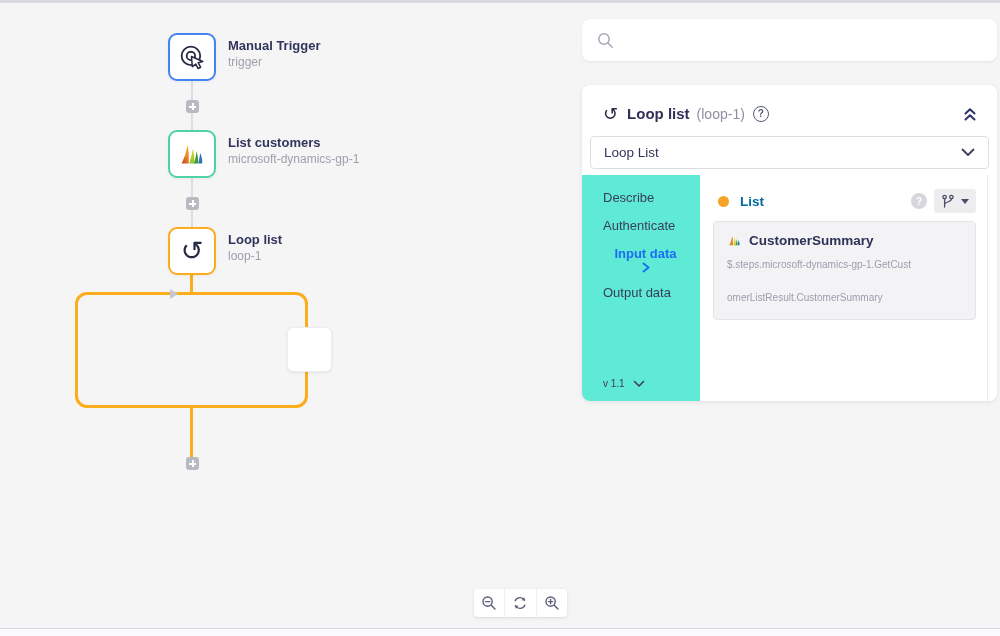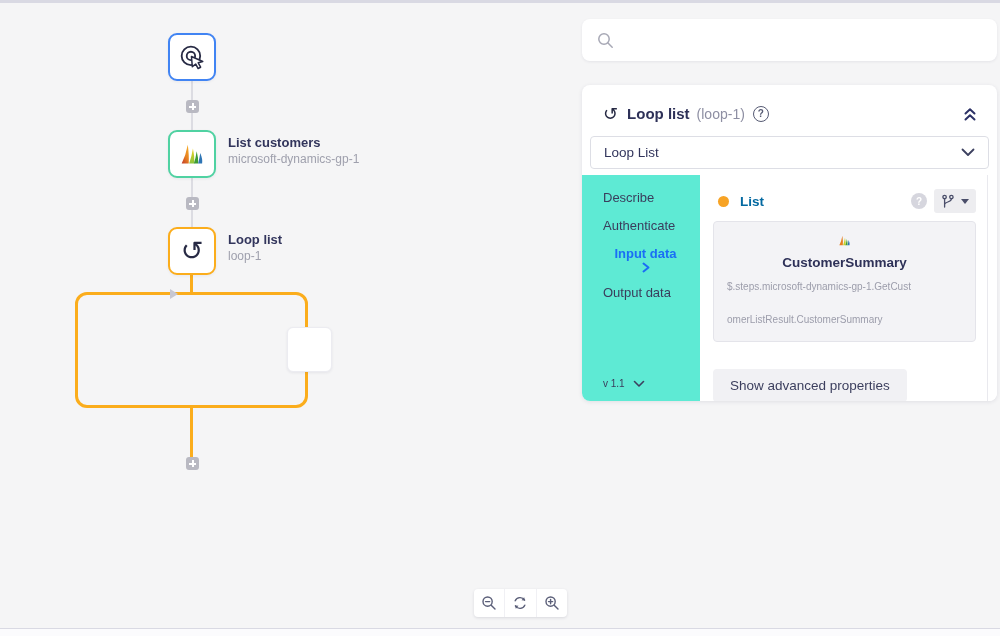--- a/index.html
+++ b/index.html
@@ -133,21 +133,21 @@
   .branch-btn {
     margin-left: 7px; height: 24px; padding: 0 7px; background: #ededf0; border-radius: 3px;
     border: none; display: inline-flex; align-items: center; gap: 6px; cursor: pointer;
   }
   .caret-down { width: 0; height: 0; border-left: 4px solid transparent; border-right: 4px solid transparent; border-top: 5px solid #4a4e6a; }
 
   .json-chip {
     margin-top: 8px; background: #f3f3f6; border: 1px solid #e4e4ea; border-radius: 4px;
     padding: 11px 13px 13px 13px; cursor: pointer;
   }
-  .chip-title-row { display: flex; align-items: center; gap: 7px; flex-direction: column; }
+  .chip-title-row { display: flex; align-items: flex-start; gap: 7px; }
   .chip-title { font-size: 13.5px; font-weight: bold; color: #2e3158; }
   .chip-path { font-size: 10px; color: #9c9dab; line-height: 16px; }
   .chip-path.l1 { margin-top: 9px; }
   .chip-path.l2 { margin-top: 17px; }
 
   .advanced-btn {
     margin-top: 27px; height: 33px; padding: 0 17px; background: #f1f1f4; border: none;
     border-radius: 4px; font-family: inherit; font-size: 13.5px; color: #3c3f5e; cursor: pointer;
   }
 </style>
@@ -167,20 +167,24 @@
   <div class="loop-arrow"></div>
   <div class="loop-slot"></div>
 
   <div class="node node--trigger" style="top:30px;">
     <div class="node-box">
       <svg width="28" height="28" viewBox="0 0 26 26">
         <circle cx="12" cy="12" r="8.6" fill="none" stroke="#272a44" stroke-width="1.7"></circle>
         <circle cx="12" cy="12" r="3.9" fill="none" stroke="#272a44" stroke-width="1.7"></circle>
         <path d="M12.5 12.5 L23 17.2 L18.8 18.4 L21 22.5 L18.7 23.7 L16.5 19.6 L13.3 22 Z" fill="#ffffff" stroke="#272a44" stroke-width="1.4" stroke-linejoin="round"></path>
       </svg>
+    </div>
+    <div class="node-labels">
+      <div class="node-title">Manual Trigger</div>
+      <div class="node-subtitle">trigger</div>
     </div>
   </div>
 
   <div class="plus-btn" style="top:97px;"><span></span></div>
 
   <div class="node node--dynamics" style="top:127px;">
     <div class="node-box">
       <svg width="30" height="30" viewBox="0 0 32 32">
         <defs>
           <linearGradient id="g1" x1="0" y1="1" x2="0.6" y2="0">
@@ -324,20 +328,19 @@
             <path d="M13 26 Q15.5 19 17 10 Q19 19 18.5 26 Z" fill="#c8d22b"></path>
             <path d="M18 26 Q20 20 21 13 Q23 20.5 22.5 26 Z" fill="#3f9c35"></path>
             <path d="M22.5 26 Q24 21 24.8 15 Q27.5 21.5 26.8 26 Z" fill="#2e75b5"></path>
           </svg>
           <span class="chip-title">CustomerSummary</span>
         </div>
         <div class="chip-path l1">$.steps.microsoft-dynamics-gp-1.GetCust</div>
         <div class="chip-path l2">omerListResult.CustomerSummary</div>
       </div>
 
-      <button class="advanced-btn">Show advanced properties</button>
     </div>
 
     <div class="gutter"></div>
   </div>
 </div>
 
 <div class="bottom-strip"></div>
 
 </body></html>

